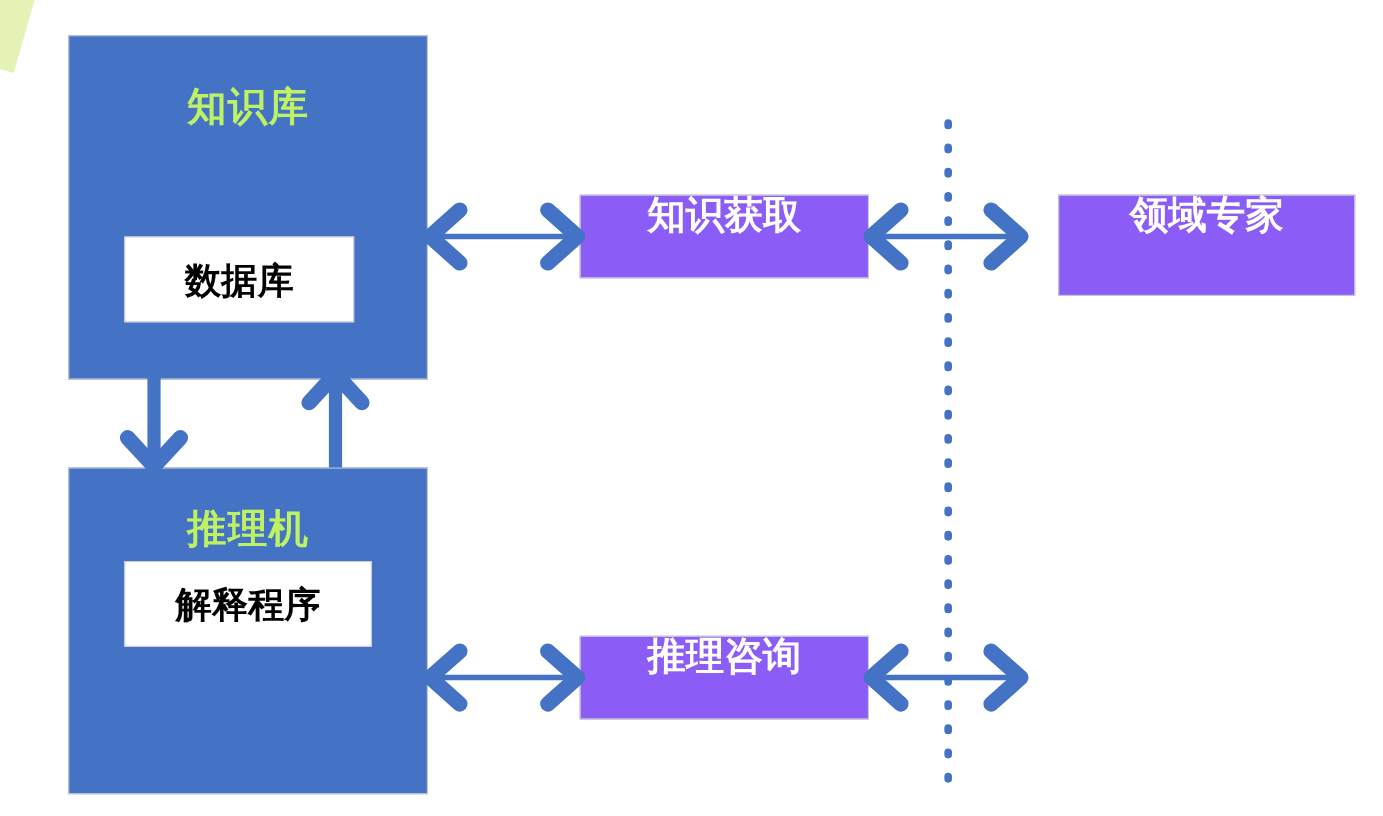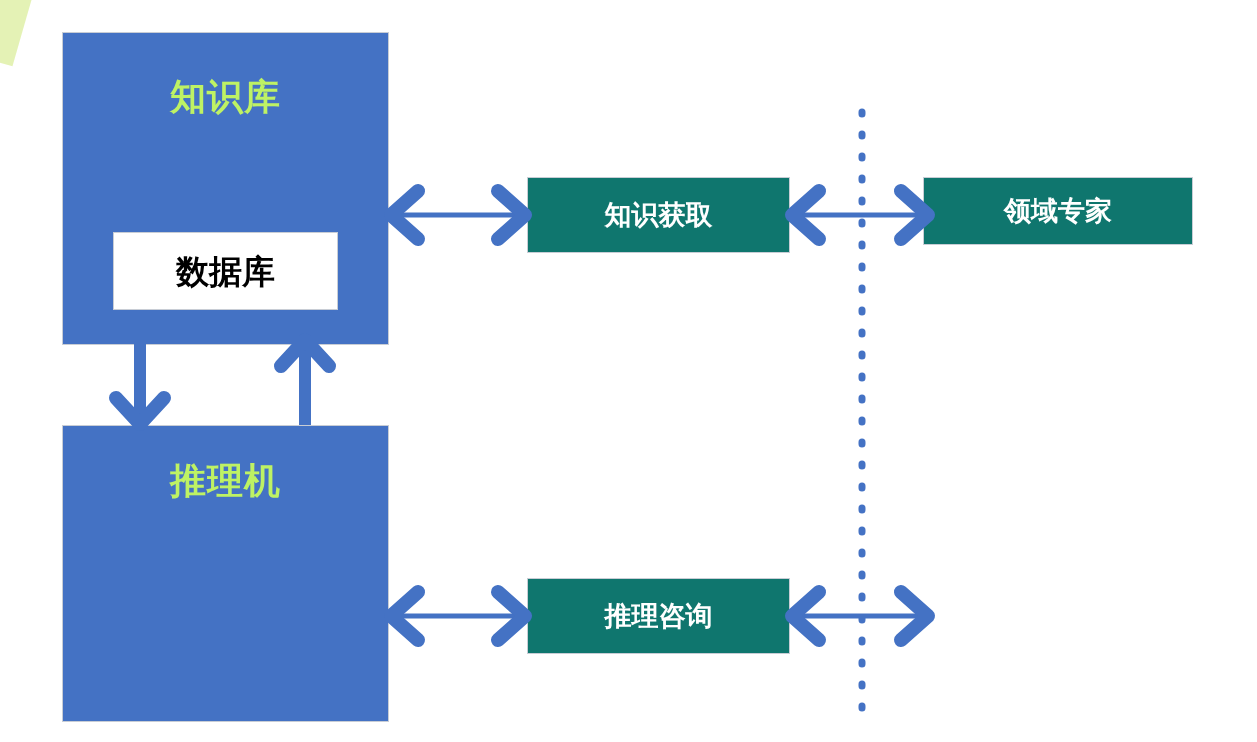--- a/index.html
+++ b/index.html
@@ -63,29 +63,28 @@
     color: #000000;
     font-weight: bold;
     font-size: 33px;
     line-height: 1;
     white-space: nowrap;
   }
 
   
   .labelbox {
     position: absolute;
-    background: #0f766e;
+    background: #8b5cf6;
     border: 1px solid #c8cdd5;
     box-sizing: border-box;
     display: flex;
-    align-items: center;
     justify-content: center;
     color: #ffffff;
     font-weight: bold;
-    font-size: 27px;
+    font-size: 35px;
     line-height: 1;
     white-space: nowrap;
   }
 
   
   .free-label {
     position: absolute;
     color: #4472C4;
     font-weight: bold;
     font-size: 33px;
@@ -117,36 +116,39 @@
 </head>
 <body>
 
 <div id="canvas">
 
   <div class="corner-accent"></div>
 
   <div class="panel" style="left:62px; top:32px; width:327px; height:313px;">
     <div class="panel-title" style="top:46px;">知识库</div>
   </div>
-  <div class="subbox" style="left:113px; top:232px; width:225px; height:78px;">
+  <div class="subbox" style="left:113px; top:215px; width:209px; height:78px;">
     <span>数据库</span>
   </div>
 
   <div class="panel" style="left:62px; top:425px; width:327px; height:297px;">
     <div class="panel-title" style="top:37px;">推理机</div>
+  </div>
+  <div class="subbox" style="left:113px; top:510px; width:225px; height:78px;">
+    <span>解释程序</span>
   </div>
 
   <div class="labelbox" style="left:527px; top:177px; width:263px; height:76px;">
     <span>知识获取</span>
   </div>
   <div class="labelbox" style="left:527px; top:578px; width:263px; height:76px;">
     <span>推理咨询</span>
   </div>
 
-  <div class="labelbox" style="left:923px; top:177px; width:270px; height:68px;">
+  <div class="labelbox" style="left:962px; top:177px; width:270px; height:92px;">
     <span>领域专家</span>
   </div>
 
 
   <svg id="overlay" viewBox="0 0 1257 742">
 
     <line class="divider" x1="862" y1="112" x2="862" y2="722"></line>
 
     <g>
       <line class="arrow-stroke" x1="389" y1="215" x2="527" y2="215" stroke-width="5"></line>

